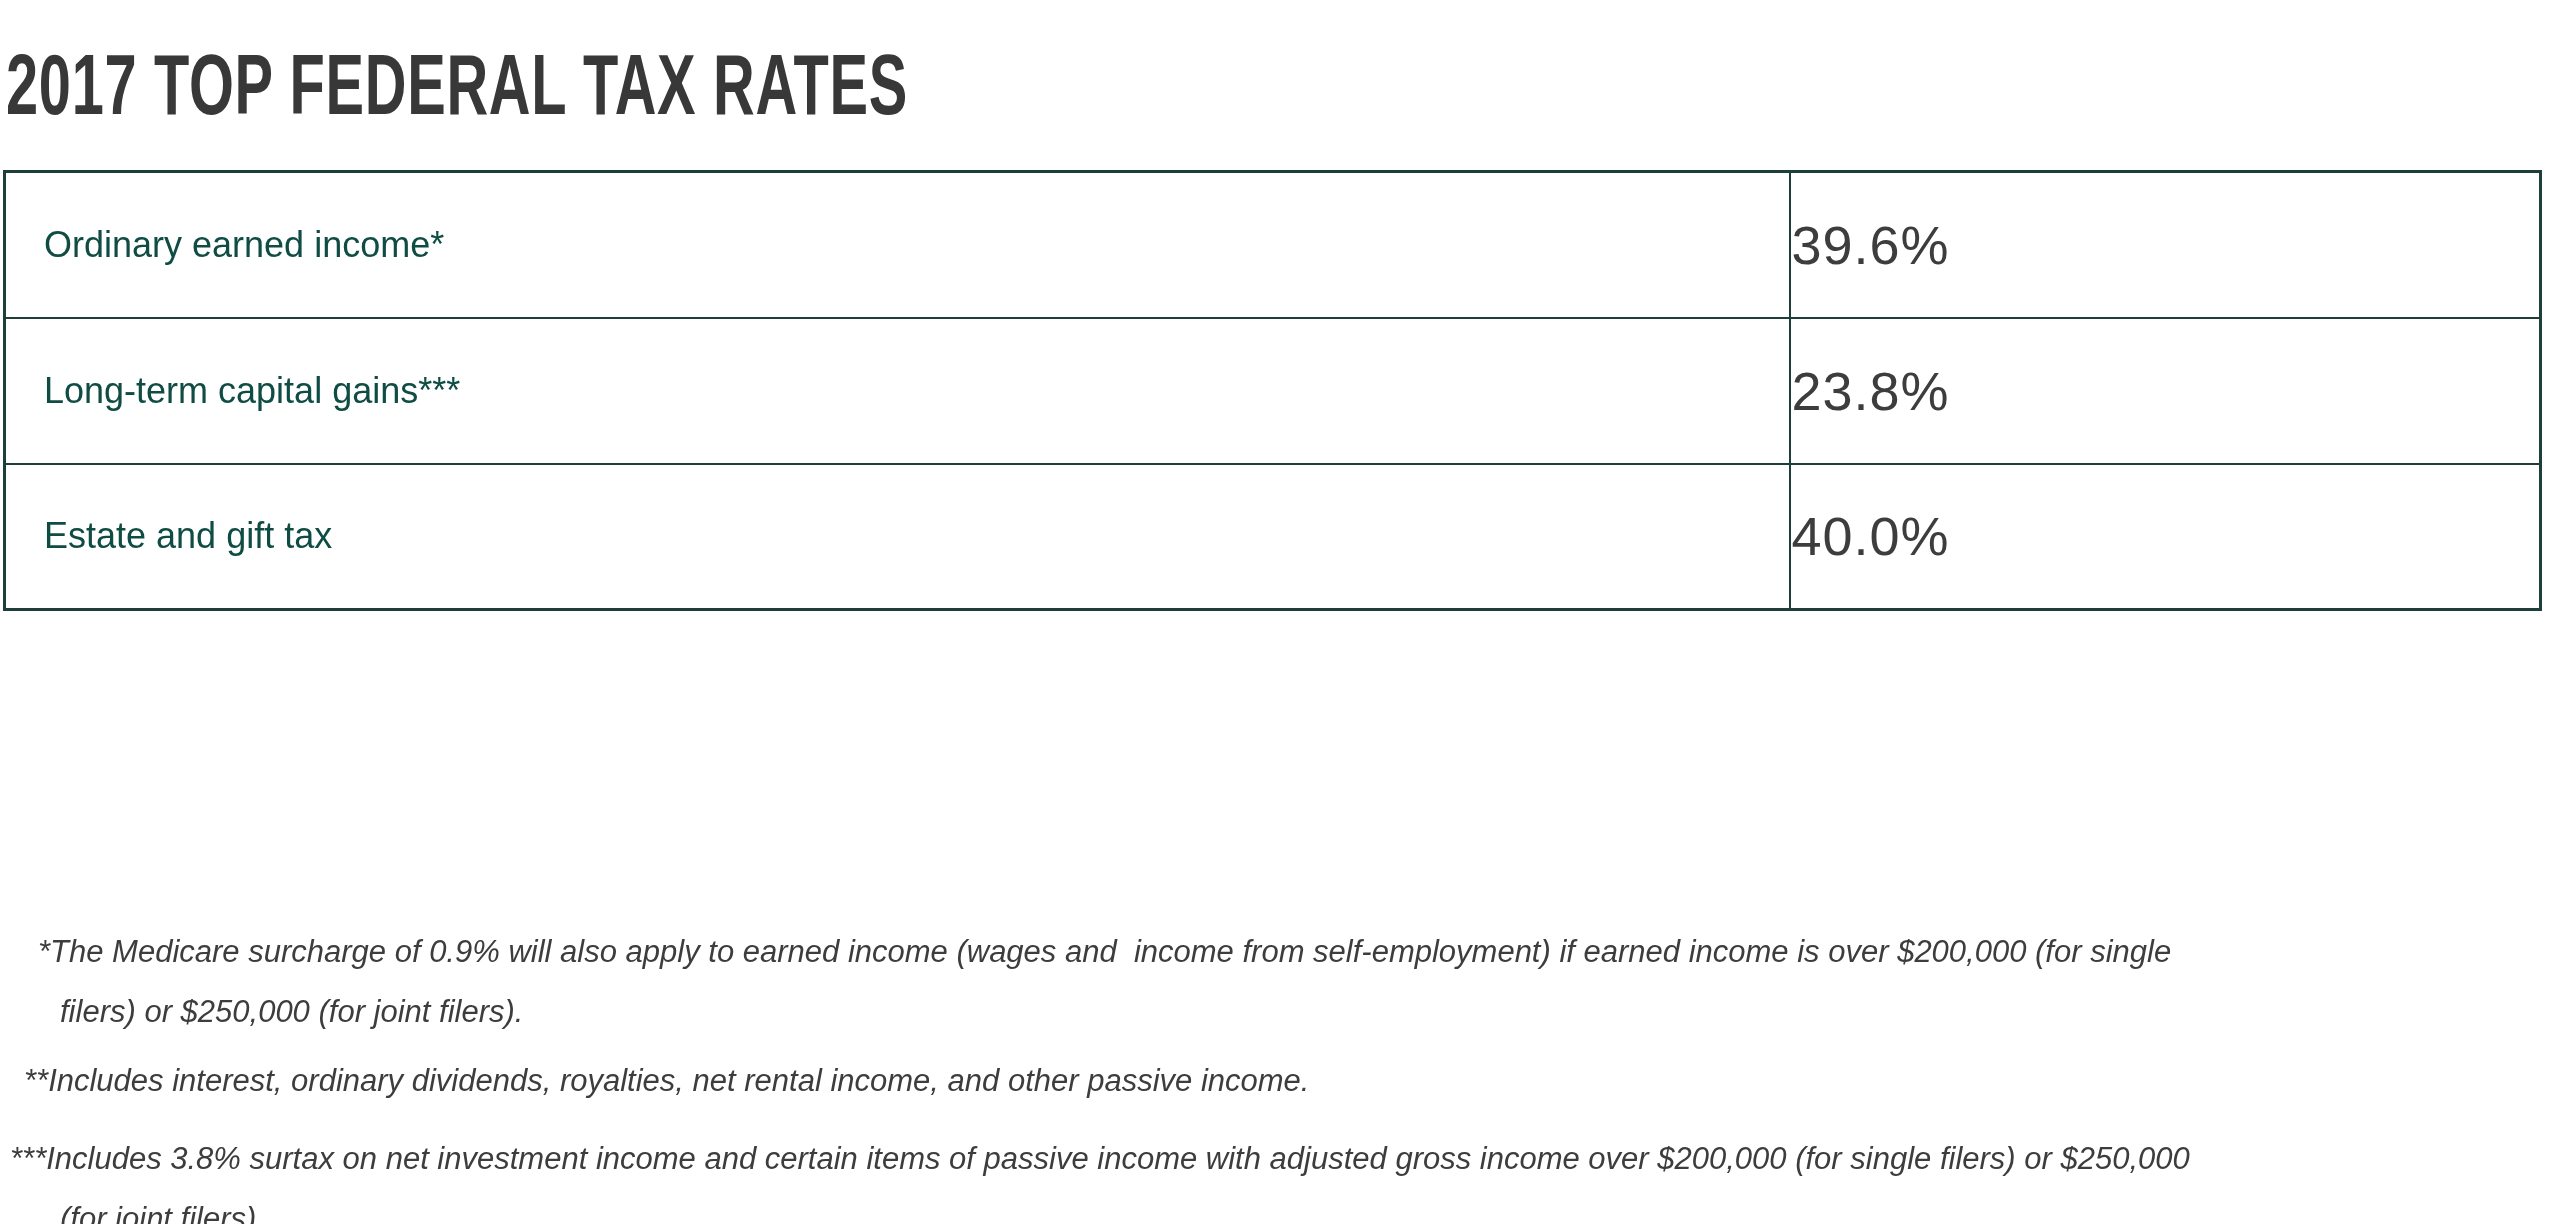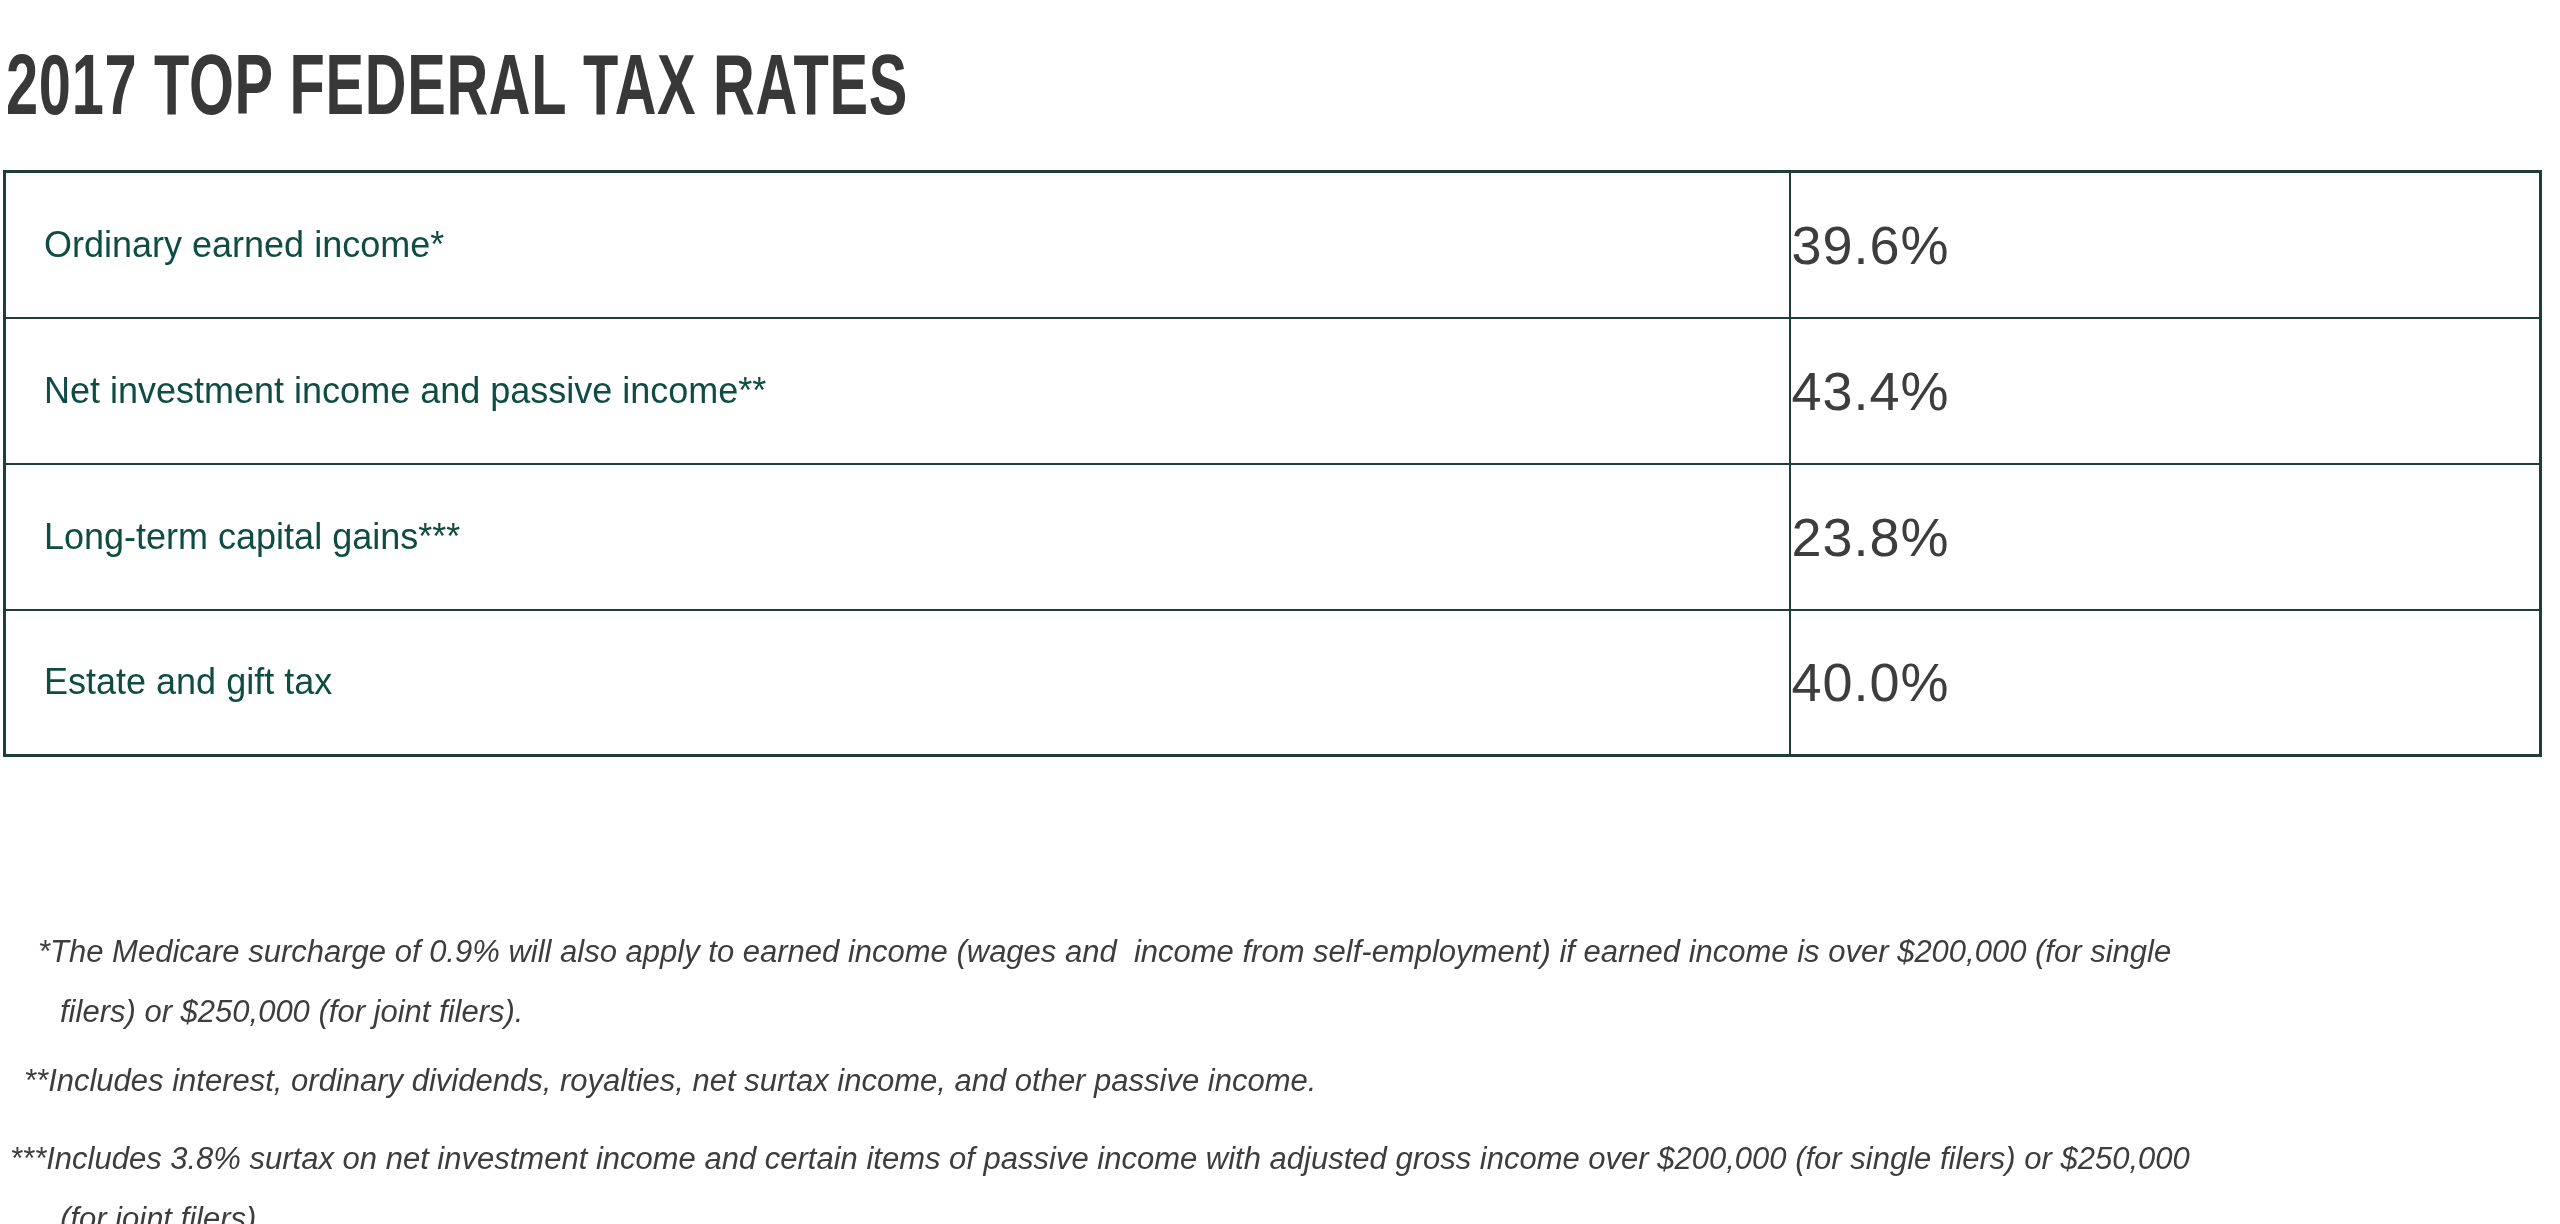--- a/index.html
+++ b/index.html
@@ -87,35 +87,31 @@
 
   <h1 class="page-title">2017 TOP FEDERAL TAX RATES</h1>
 
   <table class="rates-table">
     <tbody>
       <tr>
         <td class="label-cell">Ordinary earned income*</td>
         <td class="rate-cell">39.6%</td>
       </tr>
       <tr>
-        <td class="label-cell">Net investment income and passive income**</td>
-        <td class="rate-cell">43.4%</td>
-      </tr>
-      <tr>
         <td class="label-cell">Long-term capital gains***</td>
         <td class="rate-cell">23.8%</td>
       </tr>
       <tr>
         <td class="label-cell">Estate and gift tax</td>
         <td class="rate-cell">40.0%</td>
       </tr>
     </tbody>
   </table>
 
   <div class="footnotes">
     <p class="footnote indent-1">*The Medicare surcharge of 0.9% will also apply to earned income (wages and  income from self-employment) if earned income is over $200,000 (for single
 filers) or $250,000 (for joint filers).</p>
-    <p class="footnote indent-2">**Includes interest, ordinary dividends, royalties, net surtax income, and other passive income.</p>
+    <p class="footnote indent-2">**Includes interest, ordinary dividends, royalties, net rental income, and other passive income.</p>
     <p class="footnote indent-3">***Includes 3.8% surtax on net investment income and certain items of passive income with adjusted gross income over $200,000 (for single filers) or $250,000
 (for joint filers).</p>
   </div>
 
 </div>
 
 </body></html>

